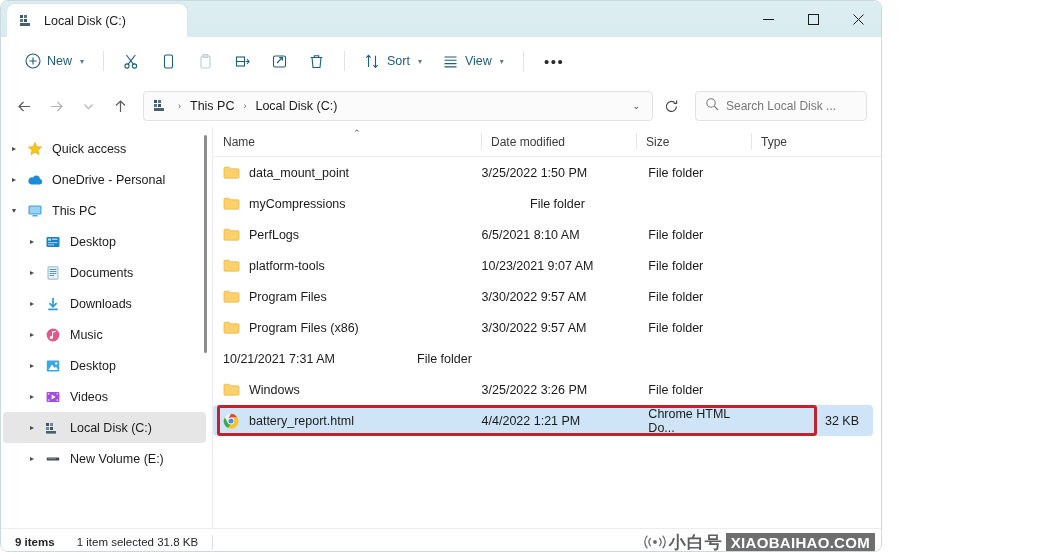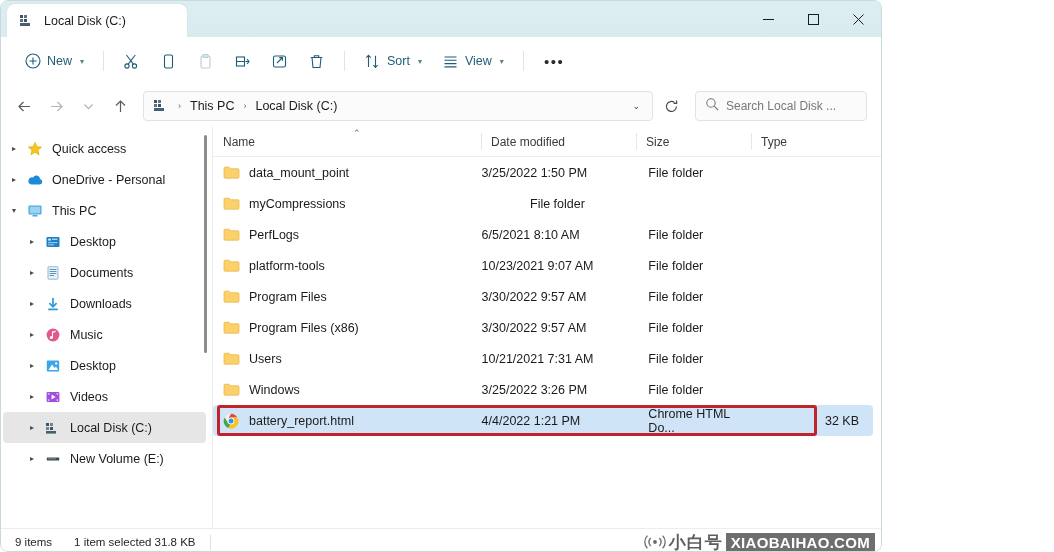--- a/index.html
+++ b/index.html
@@ -272,21 +272,21 @@
     position: relative;
     height: 27px;
     border-top: 1px solid #ededed;
     display: flex; align-items: center;
     padding-left: 14px;
     gap: 0;
     background: #ffffff;
     z-index: 60;
   }
   .status-text { font-size: 11.5px; color: #262626; }
-  #status-items { margin-right: 22px; }
+  #status-items { margin-right: 22px; font-weight: bold; }
   #status-sep { width: 1px; height: 15px; background: #e0e0e0; margin-left: 14px; }
   #brandmark {
     margin-left: auto;
     display: flex; align-items: center; gap: 3px;
     padding-right: 6px;
   }
   #brand-wifi { display: flex; align-items: center; color: #6b6b6b; }
   #brand-cn {
     font-size: 17px; font-weight: bold; color: #5e5e5e; letter-spacing: 1px;
     font-family: "DejaVu Sans", sans-serif;
@@ -747,28 +747,20 @@
                 </svg>
             </span>
             <span>Program Files (x86)</span>
           </div>
           <div class="cell cell-date">3/30/2022 9:57 AM</div>
           <div class="cell cell-type">File folder</div>
           <div class="cell cell-size"></div>
         </div>
 
         <div class="row">
-          <div class="cell cell-name">
-            <span class="file-ico">
-              <svg width="17" height="15" viewBox="0 0 17 15">
-                  <path d="M1 3.2 a1 1 0 0 1 1-1 h4.1 l1.5 1.6 H15 a1 1 0 0 1 1 1 v7.4 a1 1 0 0 1-1 1 H2 a1 1 0 0 1-1-1 z" fill="#fcd06b" stroke="#e4b33f" stroke-width="0.7"></path>
-                </svg>
-            </span>
-            <span>Users</span>
-          </div>
           <div class="cell cell-date">10/21/2021 7:31 AM</div>
           <div class="cell cell-type">File folder</div>
           <div class="cell cell-size"></div>
         </div>
 
         <div class="row">
           <div class="cell cell-name">
             <span class="file-ico">
               <svg width="17" height="15" viewBox="0 0 17 15">
                   <path d="M1 3.2 a1 1 0 0 1 1-1 h4.1 l1.5 1.6 H15 a1 1 0 0 1 1 1 v7.4 a1 1 0 0 1-1 1 H2 a1 1 0 0 1-1-1 z" fill="#fcd06b" stroke="#e4b33f" stroke-width="0.7"></path>

